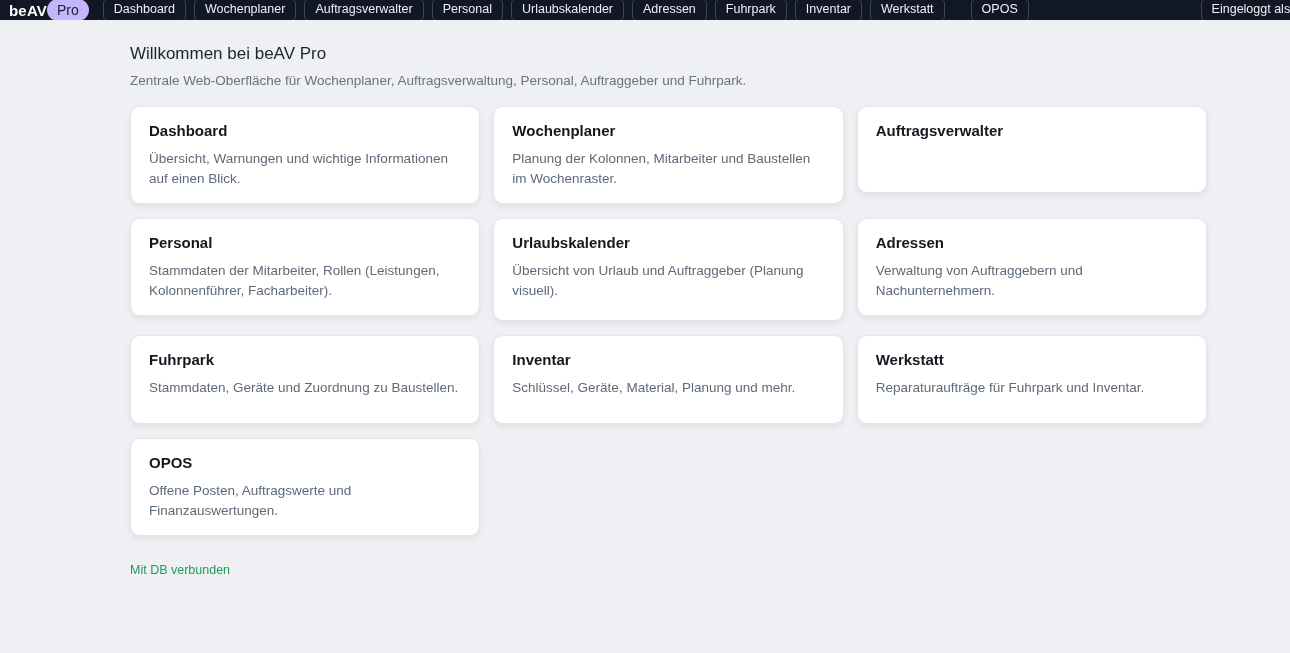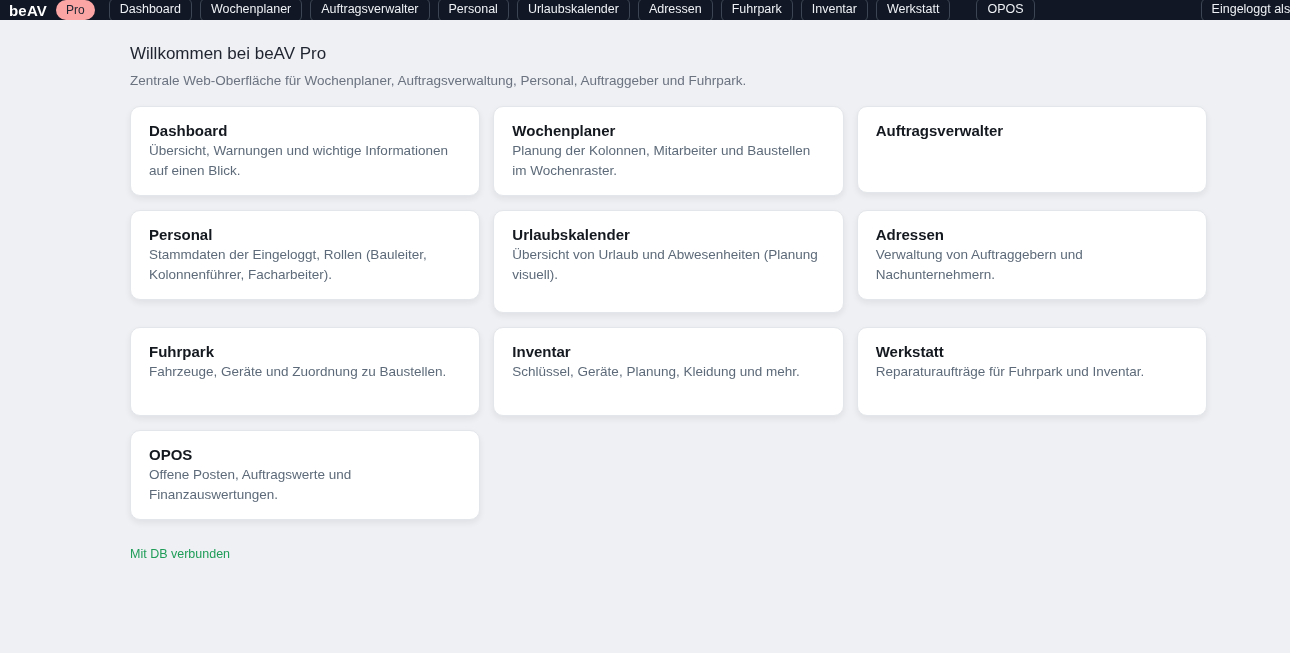--- a/index.html
+++ b/index.html
@@ -22,27 +22,26 @@
     overflow: hidden;
     white-space: nowrap;
   }
   .brand {
     color: #ffffff;
     font-weight: bold;
     font-size: 15px;
     letter-spacing: .2px;
   }
   .pro-badge {
-    background: #fca5a5;
+    background: #c4b5fd;
     color: #1b2430;
-    font-size: 12px;
+    font-size: 14px;
     line-height: 1;
     padding: 4px 10px;
     border-radius: 999px;
-    margin-left: 9px;
   }
   .nav-tabs {
     display: flex;
     align-items: center;
     gap: 8px;
     margin-left: 14px;
   }
   .nav-tab {
     background: transparent;
     border: 1px solid #3c4554;
@@ -99,21 +98,21 @@
     padding: 15px 18px;
     box-shadow: 0 3px 6px rgba(25, 35, 50, 0.07);
     cursor: pointer;
   }
   .card h3 {
     font-size: 15px;
     font-weight: bold;
     color: #14181f;
   }
   .card p {
-    margin-top: 2px;
+    margin-top: 10px;
     font-size: 13.5px;
     line-height: 1.45;
     color: #5d6a79;
   }
 
   
   .footer {
     margin-top: 27px;
     text-align: left;
   }
@@ -165,41 +164,41 @@
       <h3>Wochenplaner</h3>
       <p>Planung der Kolonnen, Mitarbeiter und Baustellen im Wochenraster.</p>
     </div>
 
     <div class="card" style="min-height:87px">
       <h3>Auftragsverwalter</h3>
     </div>
 
     <div class="card" style="min-height:87px">
       <h3>Personal</h3>
-      <p>Stammdaten der Eingeloggt, Rollen (Bauleiter, Kolonnenführer, Facharbeiter).</p>
+      <p>Stammdaten der Mitarbeiter, Rollen (Leistungen, Kolonnenführer, Facharbeiter).</p>
     </div>
 
     <div class="card" style="min-height:103px">
       <h3>Urlaubskalender</h3>
-      <p>Übersicht von Urlaub und Abwesenheiten (Planung visuell).</p>
+      <p>Übersicht von Urlaub und Auftraggeber (Planung visuell).</p>
     </div>
 
     <div class="card" style="min-height:74px">
       <h3>Adressen</h3>
       <p>Verwaltung von Auftraggebern und Nachunternehmern.</p>
     </div>
 
     <div class="card" style="min-height:89px">
       <h3>Fuhrpark</h3>
-      <p>Fahrzeuge, Geräte und Zuordnung zu Baustellen.</p>
+      <p>Stammdaten, Geräte und Zuordnung zu Baustellen.</p>
     </div>
 
     <div class="card" style="min-height:89px">
       <h3>Inventar</h3>
-      <p>Schlüssel, Geräte, Planung, Kleidung und mehr.</p>
+      <p>Schlüssel, Geräte, Material, Planung und mehr.</p>
     </div>
 
     <div class="card" style="min-height:89px">
       <h3>Werkstatt</h3>
       <p>Reparaturaufträge für Fuhrpark und Inventar.</p>
     </div>
 
     <div class="card" style="min-height:89px">
       <h3>OPOS</h3>
       <p>Offene Posten, Auftragswerte und Finanzauswertungen.</p>

